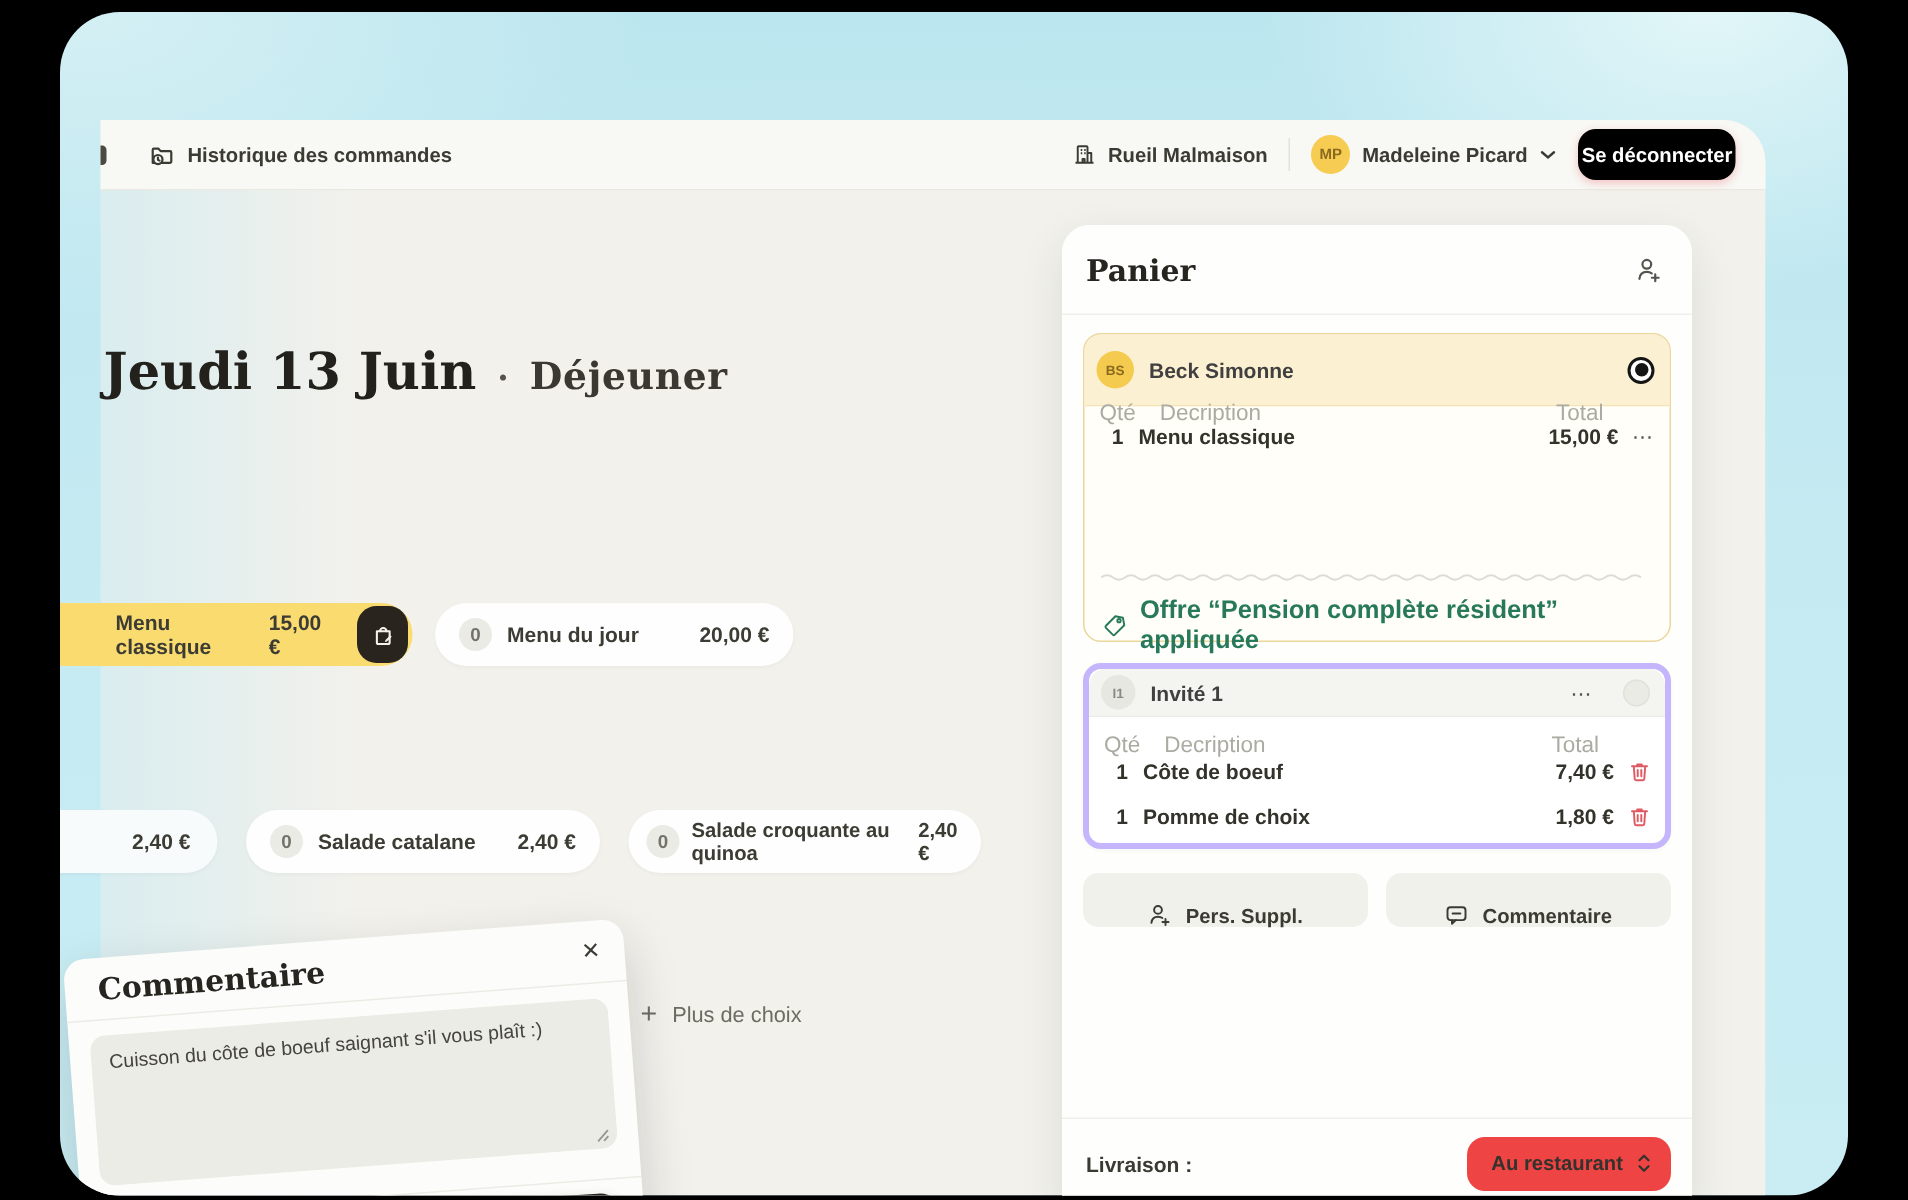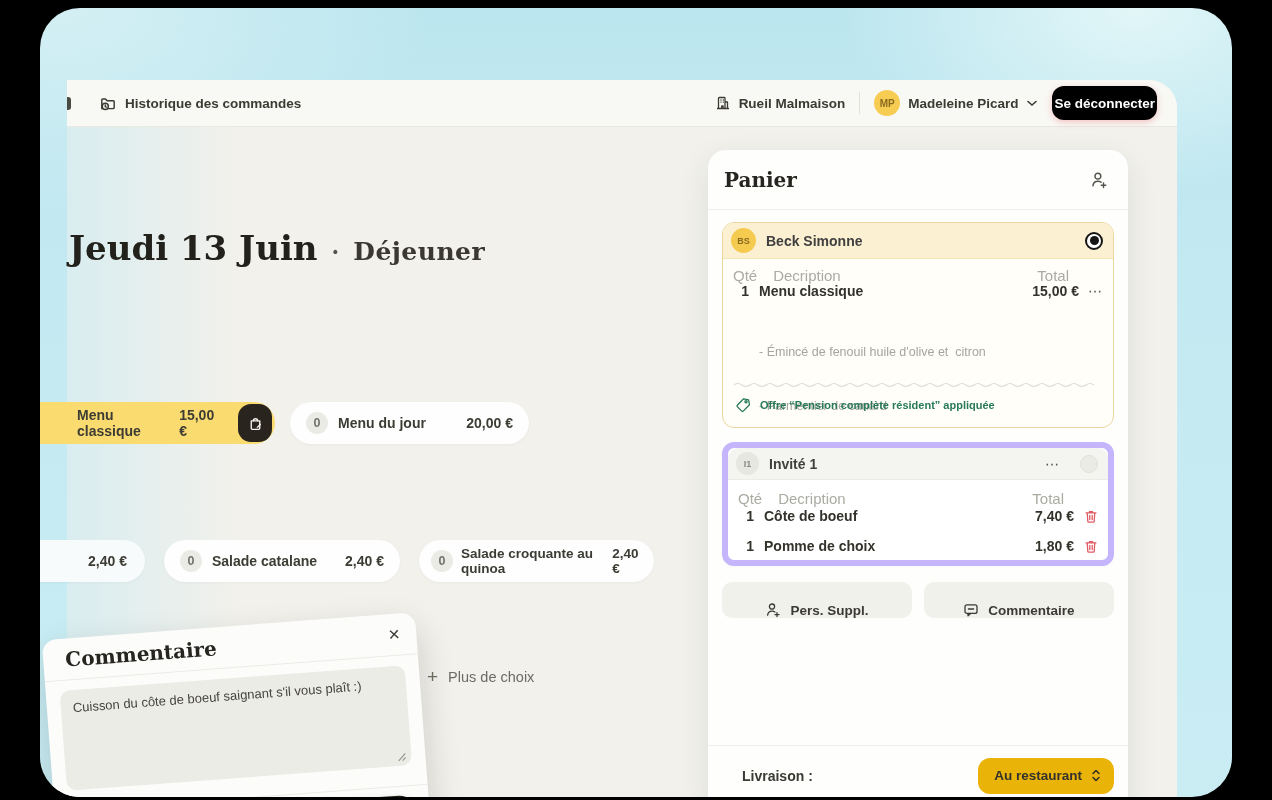--- a/index.html
+++ b/index.html
@@ -46,49 +46,49 @@
   .grip { position:absolute; right:5px; bottom:4px; color:#8F8F87; font-size:9px; }
   .dialog-foot { border-top:1px solid #ECECE6; margin-top:10px; padding:8px 12px 0 0; display:flex; justify-content:flex-end; gap:10px; align-items:center; }
   .btn-dark { height:36px; padding:0 18px; border-radius:18px; background:#26211B; border:none; font-size:13.5px; font-weight:bold; color:#F6F5F0; font-family:inherit; transform:rotate(.6deg); box-shadow:0 4px 10px rgba(0,0,0,.2); }
   
   .panel { position:absolute; left:668px; top:142px; width:420px; height:655px; background:#FEFEFD; border-radius:18px 18px 0 0; box-shadow:0 10px 30px rgba(40,60,60,.10); z-index:10; }
   .panel-head { height:60px; display:flex; align-items:center; padding:0 20px 0 16px; border-bottom:1px solid #F0F0EA; }
   .panel-title { font-family:"DejaVu Serif", serif; font-size:20px; font-weight:bold; color:#26251F; }
   .panel-head .icon-right { margin-left:auto; color:#55544C; }
   .guest-card { position:absolute; left:14px; width:392px; border-radius:12px; background:#fff; }
   .card-bs { top:72px; height:206px; border:1px solid #EBD79E; background:#FFFEF8; }
-  .card-inv { top:292px; height:124px; border:6px solid #c4b5fd; box-shadow:0 1px 3px rgba(0,0,0,.03); }
-  .guest-head { height:36px; display:flex; align-items:center; gap:10px; padding:0 10px 0 8px; border-radius:11px 11px 0 0; }
+  .card-inv { top:292px; height:124px; border:4px solid #c4b5fd; box-shadow:0 1px 3px rgba(0,0,0,.03); }
+  .guest-head { height:48px; display:flex; align-items:center; gap:10px; padding:0 10px 0 8px; border-radius:11px 11px 0 0; }
   .gh-bs { background:#FBF0D1; border-bottom:1px solid #F3E3B5; }
   .gh-inv { background:#F4F4F0; border-bottom:1px solid #ECECE6; height:32px; }
   .guest-avatar { width:25px; height:25px; border-radius:50%; font-size:9px; font-weight:bold; display:flex; align-items:center; justify-content:center; flex:none; }
   .ga-bs { background:#F5CB4F; color:#8A6A1F; }
   .ga-inv { width:23px; height:23px; background:#E7E7E1; color:#8A8A80; }
   .guest-name { font-size:14px; font-weight:bold; color:#404040; }
   .radio-on { margin-left:auto; width:18px; height:18px; border-radius:50%; border:2px solid #151515; background:#fff; display:flex; align-items:center; justify-content:center; }
   .radio-on i { width:9px; height:9px; border-radius:50%; background:#151515; }
   .radio-off { width:18px; height:18px; border-radius:50%; background:#EBEBE5; border:1px solid #E1E1DA; }
   .more-dots { color:#55544C; font-size:14px; letter-spacing:1px; background:none; border:none; }
   .gh-inv .more-dots { margin-left:auto; margin-right:10px; }
   .cols { position:absolute; left:0; width:100%; padding:0 44px 0 10px; display:flex; font-size:15px; color:#ABABA2; }
   .cols .c-desc { margin-left:16px; } .cols .c-total { margin-left:auto; }
   .item-row { position:absolute; left:0; width:100%; padding:0 10px; display:flex; align-items:center; font-size:14px; color:#33322B; }
   .item-row .i-qty { width:16px; text-align:right; font-weight:bold;}
   .item-row .i-name { margin-left:10px; font-weight:bold; }
   .item-row .i-total { margin-left:auto; font-weight:bold; }
   .item-row .i-action { width:24px; display:flex; justify-content:flex-end; color:#55544C; }
   .details { position:absolute; left:36px; top:84px; font-size:12.5px; color:#A6A59C; line-height:18px; white-space:pre-wrap; }
   .wave { position:absolute; left:11px; top:158px; }
-  .offer-row { position:absolute; left:12px; top:174px; display:flex; align-items:center; gap:9px; color:#27795A; font-size:11px; font-weight:bold; }
+  .offer-row { position:absolute; left:12px; top:174px; display:flex; align-items:center; gap:9px; color:#27795A; font-size:17px; font-weight:bold; }
   .trash { color:#E05A63; }
   .panel-btns { position:absolute; top:432px; left:14px; width:392px; display:flex; gap:12px; }
   .panel-btn { flex:1; height:36px; border:none; border-radius:10px; background:#F1F1EC; display:flex; align-items:flex-end; justify-content:center; gap:9px; font-size:13.5px; font-weight:bold; color:#3B3A33; font-family:inherit; }
   .delivery { position:absolute; left:0; top:595px; width:420px; border-top:1px solid #EFEFE9; height:60px; display:flex; align-items:center; padding:0 14px 0 16px; background:#FEFEFD; }
-  .delivery-label { font-size:14px; font-weight:bold; color:#3A3932;margin-left:18px; }
-  .delivery-select { margin-left:auto; height:36px; padding:0 12px 0 16px; border:none; border-radius:12px; background:#eab308; display:flex; align-items:center; gap:8px; font-size:13.5px; font-weight:bold; color:#33322C; font-family:inherit; }
+  .delivery-label { font-size:14px; font-weight:bold; color:#3A3932; }
+  .delivery-select { margin-left:auto; height:36px; padding:0 12px 0 16px; border:none; border-radius:12px; background:#ef4444; display:flex; align-items:center; gap:8px; font-size:13.5px; font-weight:bold; color:#33322C; font-family:inherit; }
   svg { display:block; }
 </style>
 </head>
 <body>
 
 <div class="canvas">
   <div class="window">
 
     <div class="topbar">
       <span class="edge-frag"></span>
@@ -216,26 +216,20 @@
         <span>Qté</span>
         <span class="c-desc">Decription</span>
         <span class="c-total">Total</span>
       </div>
       <div class="item-row" style="top:60px;">
         <span class="i-qty">1</span>
         <span class="i-name">Menu classique</span>
         <span class="i-total">15,00 €</span>
         <button class="more-dots i-action">⋯</button>
       </div>
-      <div class="details">
-        <div>- Émincé de fenouil huile d'olive et  citron</div>
-        <div>- Parmentier de canard</div>
-        <div>- Haricots verts</div>
-        <div>- Crème caramel</div>
-      </div>
       <svg class="wave" width="370" height="8" viewBox="0 0 370 8" fill="none" stroke="#DCDCD5" stroke-width="1.2">
         <path d="M0 4 q4 -3 8 0 t8 0 t8 0 t8 0 t8 0 t8 0 t8 0 t8 0 t8 0 t8 0 t8 0 t8 0 t8 0 t8 0 t8 0 t8 0 t8 0 t8 0 t8 0 t8 0 t8 0 t8 0 t8 0 t8 0 t8 0 t8 0 t8 0 t8 0 t8 0 t8 0 t8 0 t8 0 t8 0 t8 0 t8 0 t8 0 t8 0 t8 0 t8 0 t8 0 t8 0 t8 0 t8 0 t8 0 t8 0"></path>
       </svg>
       <div class="offer-row">
         <span>
           <svg width="16" height="16" viewBox="0 0 16 16" fill="none" stroke="#27795A" stroke-width="1.3" stroke-linejoin="round">
             <path d="M8.6 1.8l5 1 .9 5-6.3 6.3a1 1 0 0 1-1.4 0L2.3 9.6a1 1 0 0 1 0-1.4z"></path>
             <circle cx="11" cy="4.8" r="1.1"></circle>
           </svg>
         </span>

